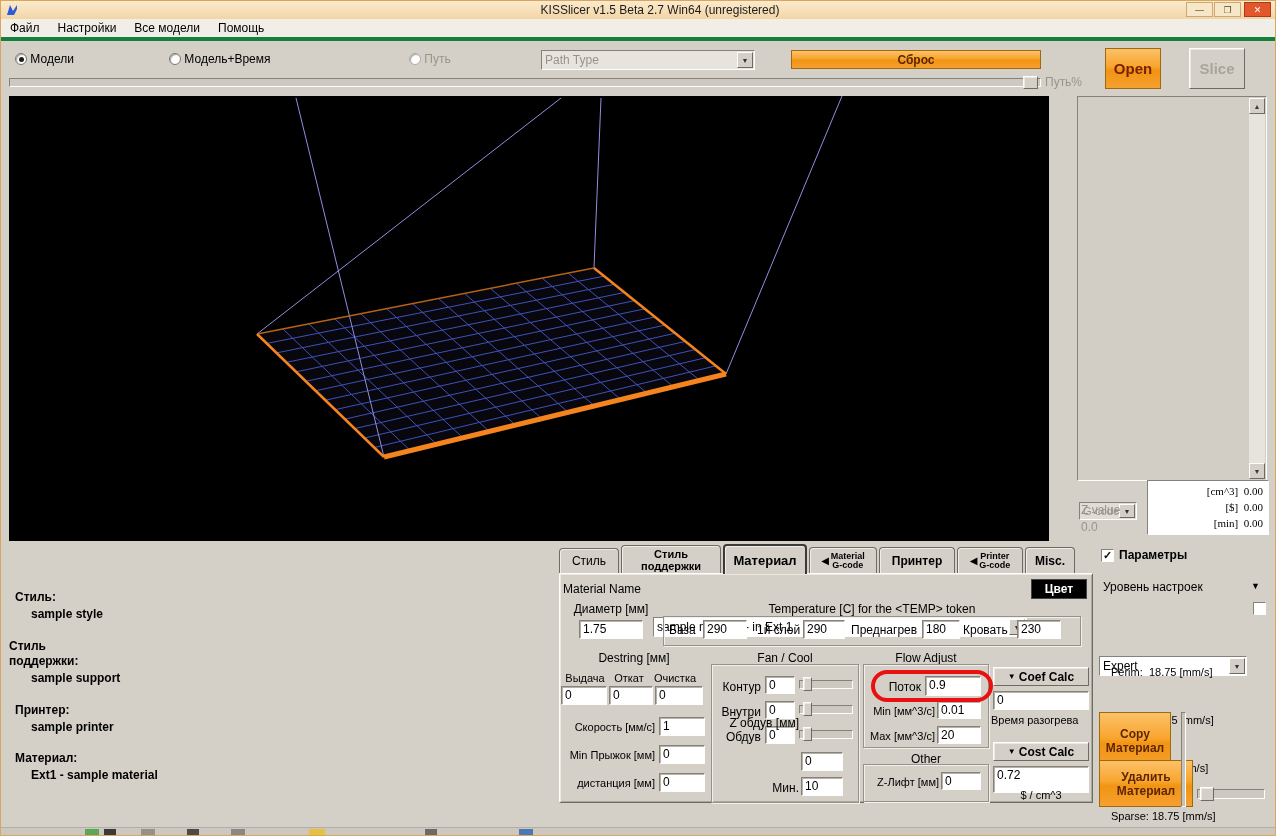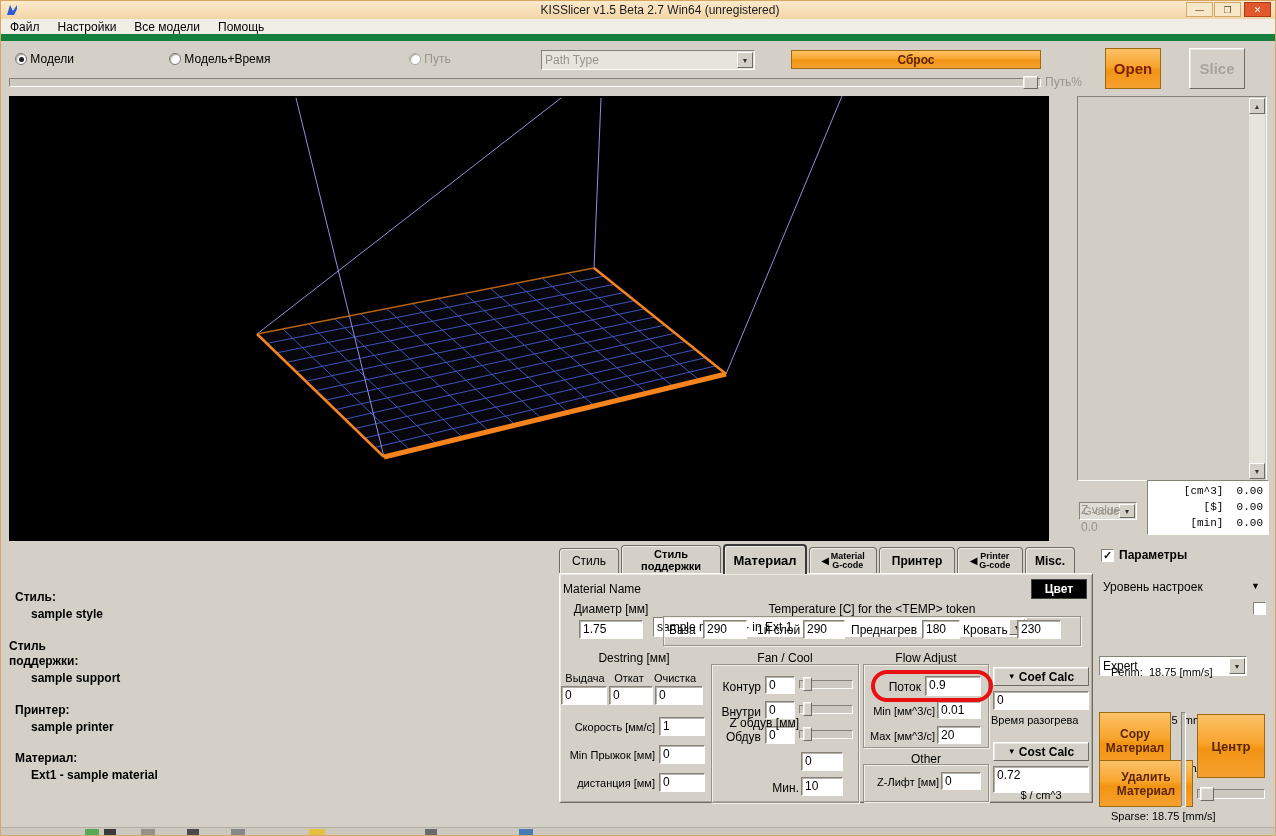--- a/index.html
+++ b/index.html
@@ -1,24 +1,24 @@
 <!DOCTYPE html>
 <html><head>
 <meta charset="utf-8">
 <style>
   *{margin:0;padding:0;box-sizing:border-box;font-family:"Liberation Sans",sans-serif;}
   body{background:#9a9a9a;}
   .window{position:relative;width:1276px;height:836px;background:#d4d0c8;overflow:hidden;border:1px solid #d9a55f;font-size:12px;color:#000;}
   .abs{position:absolute;}
   .pre{white-space:pre-line;}
-  .mono{font-family:Liberation Mono, monospace;white-space:pre;}
+  .mono{font-family:Liberation Serif, serif;white-space:pre;}
   .titlebar{position:absolute;left:0;top:0;width:100%;height:18px;background:linear-gradient(180deg,#fbeacd,#f2d5a6);display:flex;align-items:center;justify-content:center;font-size:12px;color:#1c1c1c;padding-left:44px;}
   .win-btn{position:absolute;top:1px;width:27px;height:15px;display:flex;align-items:center;justify-content:center;font-size:9px;border:1px solid #cfa870;background:#f7e7c9;color:#5a4420;}
   .win-btn.close{background:#e2572b;color:#fff;border-color:#a93d16;}
-  .menubar{position:absolute;left:0;top:18px;width:100%;height:22px;background:#f1eee8;border-bottom:7px solid #15803d;display:flex;align-items:center;}
+  .menubar{position:absolute;left:0;top:18px;width:100%;height:22px;background:#f1eee8;border-bottom:4px solid #15803d;display:flex;align-items:center;}
   .menu-item{padding:3px 9px;font-size:12px;cursor:default;}
   .field{background:#fff;border:1px solid;border-color:#86827a #fdfdfb #fdfdfb #86827a;box-shadow:inset 1px 1px 0 #b6b2aa;font-size:12px;padding:1px 3px;line-height:14px;overflow:hidden;white-space:nowrap;}
   .raised{background:#d4d0c8;border:1px solid;border-color:#fdfdfb #6e6a64 #6e6a64 #fdfdfb;box-shadow:inset 1px 1px 0 #ece9e3,inset -1px -1px 0 #aba79f;}
   .sunken{border:1px solid;border-color:#86827a #fdfdfb #fdfdfb #86827a;}
   .etched{border:1px solid #96928a;box-shadow:inset 1px 1px 0 #f2f0ec,1px 1px 0 #f2f0ec;}
   .btn-orange{background:linear-gradient(180deg,#fcc168,#f8a52e 45%,#f19413 55%,#f6a030);border:1px solid #9c6a10;color:#5d2500;font-weight:bold;display:flex;align-items:center;justify-content:center;text-align:center;}
   .btn-gray{background:#d4d0c8;border:1px solid;border-color:#fdfdfb #6e6a64 #6e6a64 #fdfdfb;box-shadow:inset 1px 1px 0 #ece9e3;display:flex;align-items:center;justify-content:center;text-align:center;}
   .hotkey::first-letter{text-decoration:underline;}
   .gray{color:#98948c;}
   .lbl{font-size:12px;line-height:14px;}
@@ -278,21 +278,20 @@
     <div>Loops:  31.25 [mm/s]</div>
     <div>Solid:  18.75 [mm/s]</div>
     <div>Sparse: 18.75 [mm/s]</div>
   </div>
 
   <div class="abs btn-orange pre" style="left:1098px;top:711px;width:72px;height:58px;font-size:12px;line-height:14px">Copy
 Материал</div>
   <div class="abs btn-orange pre" style="left:1098px;top:759px;width:94px;height:47px;font-size:12px;line-height:14px">Удалить
 Материал</div>
   <div class="abs sunken" style="left:1180px;top:711px;width:5px;height:95px;background:#c6c2ba"></div>
-  <div class="abs btn-orange" style="left:1196px;top:713px;width:68px;height:64px;font-size:13px">Центр</div>
   <div class="abs slider-track" style="left:1196px;top:788px;width:68px;height:10px"></div>
   <div class="abs slider-thumb" style="left:1199px;top:786px;width:14px;height:14px"></div>
 
   <span class="abs lbl b" style="left:14px;top:589px">Стиль:</span>
   <span class="abs lbl b" style="left:30px;top:606px">sample style</span>
   <span class="abs lbl b pre" style="left:8px;top:638px;line-height:15px">Стиль
 поддержки:</span>
   <span class="abs lbl b" style="left:30px;top:670px">sample support</span>
   <span class="abs lbl b" style="left:14px;top:702px">Принтер:</span>
   <span class="abs lbl b" style="left:30px;top:719px">sample printer</span>

